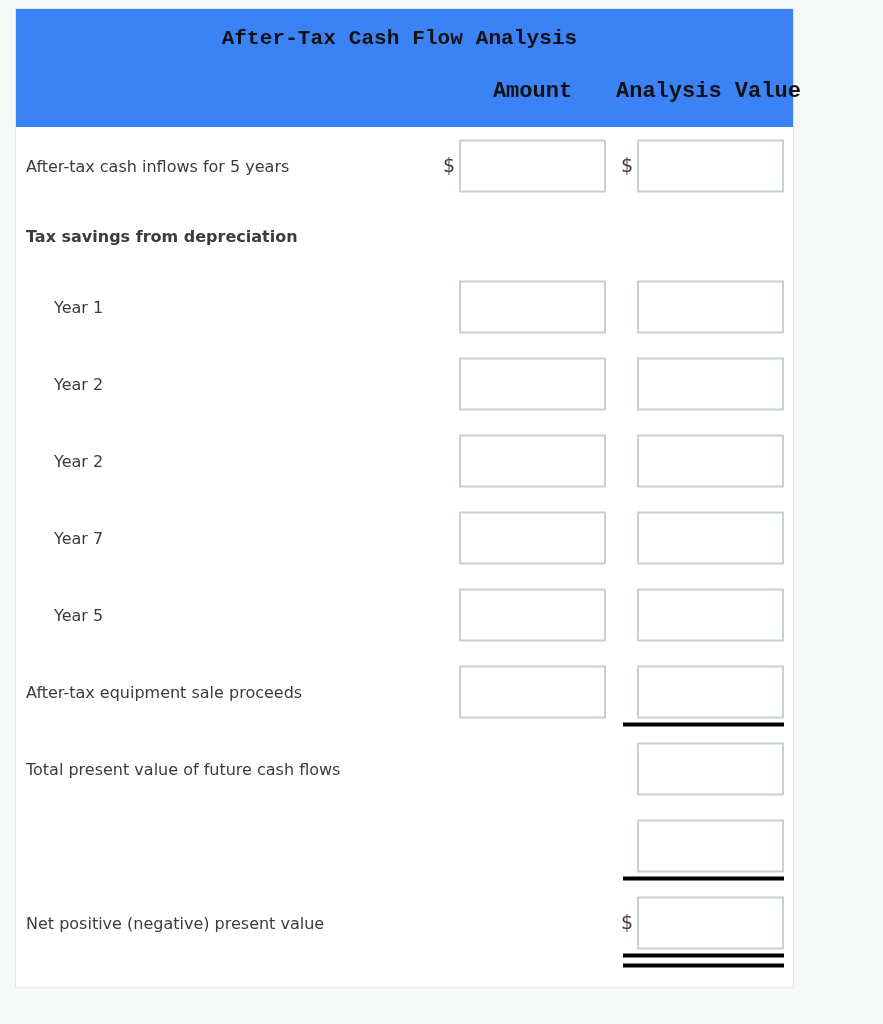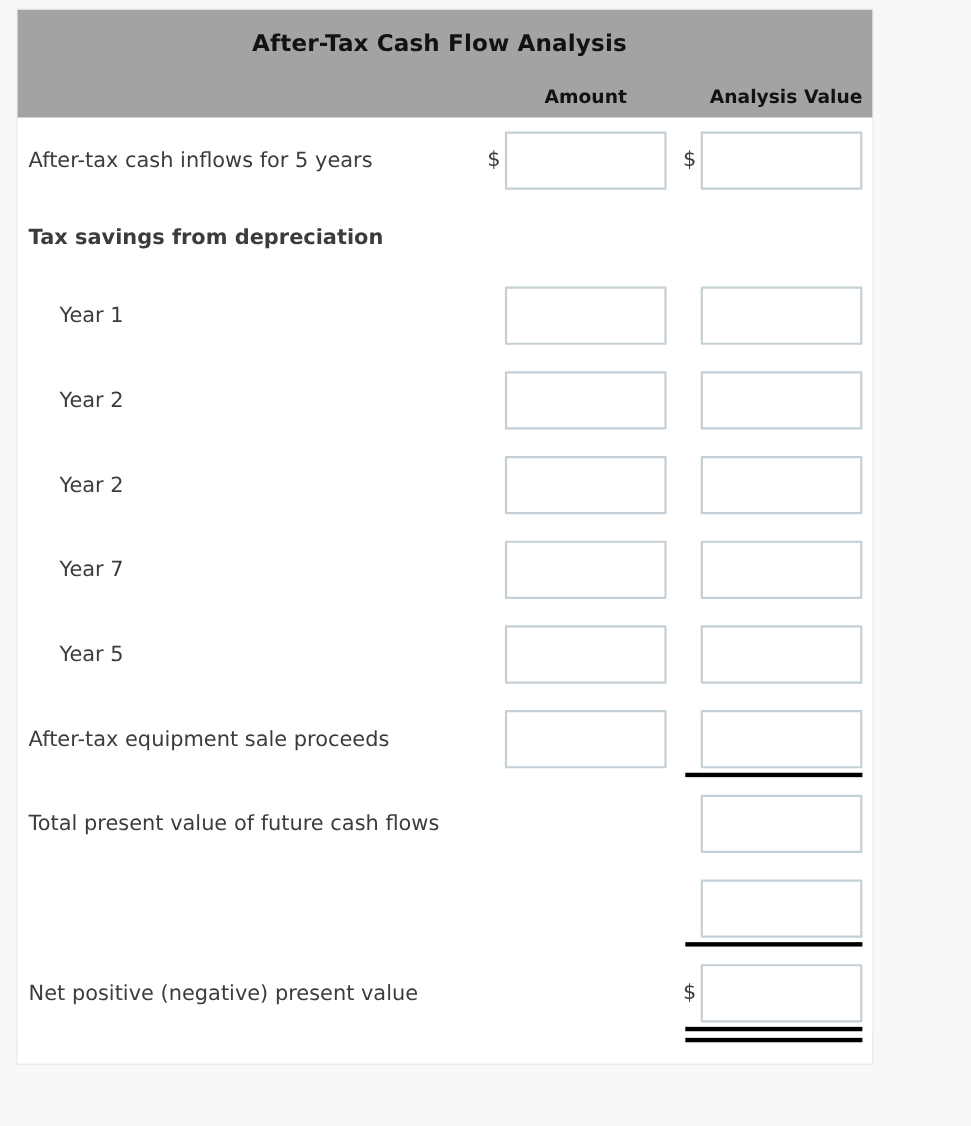--- a/index.html
+++ b/index.html
@@ -20,25 +20,26 @@
     left: 15px;
     top: 8px;
     width: 779px;              
     background: #ffffff;
     border: 1px solid #e3e4e5;
     box-sizing: border-box;
   }
 
   
   .table-header {
-    background: #a3a3a3;
+    background: #3b82f6;
     box-sizing: border-box;
     padding: 0;
     position: relative;
-    height: 98px;
+    height: 118px;
+    font-family: Liberation Mono, monospace;
   }
   .table-title {
     position: absolute;
     left: 0;
     right: 0;
     top: 18px;
     text-align: center;
     font-size: 21px;
     font-weight: bold;
     color: #121212;
@@ -48,21 +49,21 @@
   }
   .col-headers {
     position: absolute;
     left: 0;
     top: 70px;
     width: 100%;
     height: 30px;
   }
   .col-header {
     position: absolute;
-    font-size: 17px;
+    font-size: 22px;
     font-weight: bold;
     color: #121212;
     white-space: nowrap;
   }
   .col-header.amount {
     left: 443px;          
     width: 147px;
     text-align: center;
   }
   .col-header.pv {
@@ -80,21 +81,21 @@
     position: relative;
     height: 77px;
   }
   .row.label-only { height: 64px; font-weight: bold; }
 
   .row-label {
     position: absolute;
     left: 10px;
     top: 50%;
     transform: translateY(-50%);
-    font-size: 19px;
+    font-size: 16px;
     color: #3c3c3c;
     white-space: nowrap;
   }
   .row-label.indent { left: 38px; }
 
   
   .cell {
     position: absolute;
     top: 50%;
     transform: translateY(-50%);

